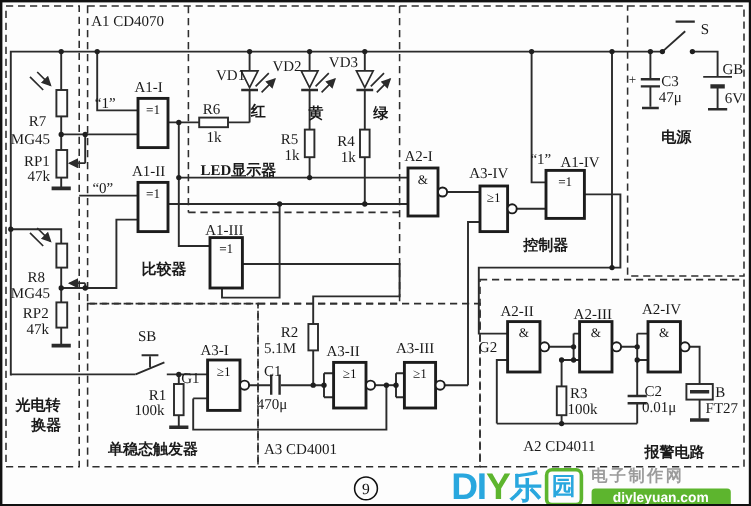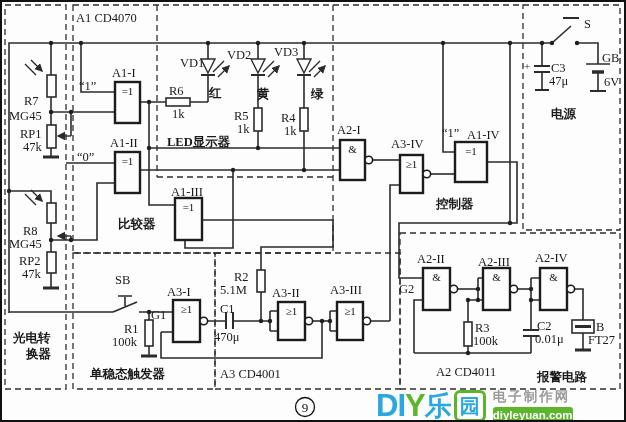--- a/index.html
+++ b/index.html
@@ -24,21 +24,21 @@
   .wm-logo{display:flex;align-items:center;font-weight:800;font-size:31px;line-height:34px;letter-spacing:-1px;}
   .wm-blue{color:#29a7de;}
   .wm-green{color:#5db52e;}
   .wm-yuanbox{display:inline-flex;align-items:center;justify-content:center;width:26px;height:26px;
               border:3px solid #5db52e;border-radius:6px;color:#29a7de;font-size:20px;font-weight:800;
               letter-spacing:0;margin-left:2px;}
   .wm-le{font-size:27px;letter-spacing:0;}
   .wm-right{display:flex;flex-direction:column;}
   .wm-site{color:#9b9b9b;font-size:13.5px;font-weight:600;letter-spacing:2px;white-space:nowrap;}
   .wm-badge{margin-top:1px;background:#5db52e;color:#fff;font-size:11.5px;font-weight:700;
-            border-radius:3px;padding:0 0;align-self:flex-start;line-height:16px;}
+            border-radius:3px;padding:0 18px;align-self:flex-start;line-height:16px;}
 </style>
 </head>
 <body>
 
 <div id="frame">
   <svg width="626" height="422" viewBox="0 0 626 422">
     <defs>
       <marker id="arr" markerWidth="7" markerHeight="7" refX="5" refY="3" orient="auto">
         <path d="M0,0 L6,3 L0,6 z" fill="#2b2b2b"></path>
       </marker>

